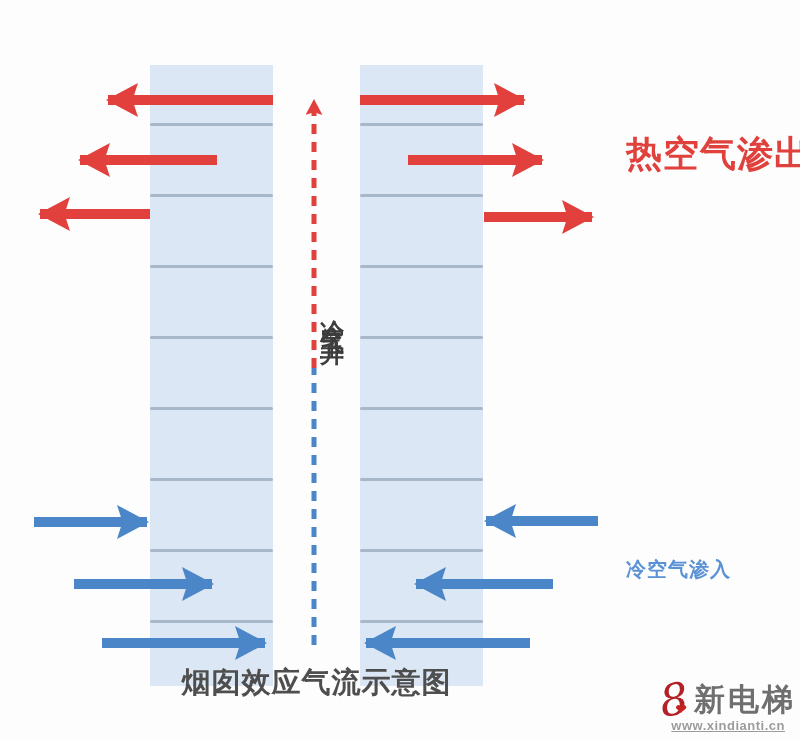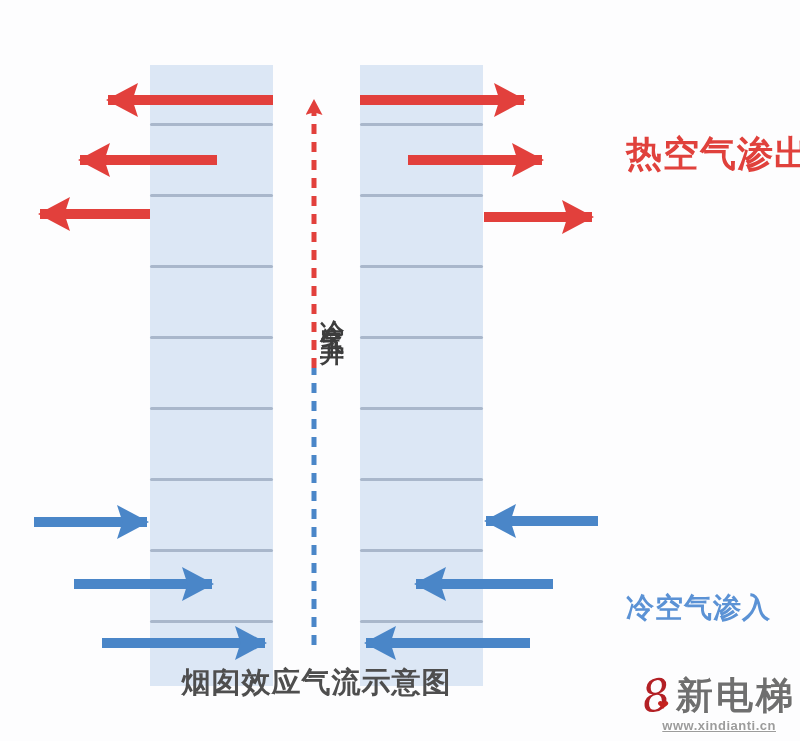--- a/index.html
+++ b/index.html
@@ -22,21 +22,21 @@
     position:absolute; left:0; right:0; height:3px;
     background:#a9b7cb; border-radius:2px;
   }
 
   
   svg.arrows { position:absolute; left:0; top:0; }
 
   
   .lbl { position:absolute; font-weight:bold; white-space:nowrap; }
   .hot-label  { left:626px; top:130px; font-size:36px; color:#e0413c; letter-spacing:1px; }
-  .cold-label { left:626px; top:556px; font-size:28px; color:#5b92d5; letter-spacing:1px;margin-top:33px; }
+  .cold-label { left:626px; top:556px; font-size:20px; color:#5b92d5; letter-spacing:1px; }
   .rise-label {
     left:316px; top:301px;
     writing-mode:vertical-rl; text-orientation:upright;
     font-size:24px; color:#3d3d3d; letter-spacing:5px;
   }
   .diagram-title {
     position:absolute; left:150px; top:663px; width:333px;
     text-align:center; font-size:29px; font-weight:bold;
     color:#4e4e4e; letter-spacing:1px;
   }
@@ -44,21 +44,21 @@
   
   .logo { position:absolute; right:4px; bottom:8px; text-align:center; }
   .logo-row { display:flex; align-items:center; justify-content:flex-end; }
   .logo-mark {
     font-family:"DejaVu Serif", serif; font-style:italic;
     font-size:44px; line-height:0.8; color:#b32025;
     transform:rotate(-8deg); display:inline-block;
   }
   .logo-heart { position:relative; left:-13px; top:9px; font-size:14px; color:#c5231f; }
   .logo-name {
-    font-size:37px; font-weight:bold; color:#6f6f6f; letter-spacing:3px;
+    font-size:31px; font-weight:bold; color:#6f6f6f; letter-spacing:3px;
     text-shadow:1px 0 #fff,-1px 0 #fff,0 1px #fff,0 -1px #fff;
     margin-left:-6px;
   }
   .logo-url {
     font-size:13px; font-weight:bold; color:#9c9c9c; letter-spacing:0.5px;
     margin-top:-3px;
     text-shadow:1px 0 #fff,-1px 0 #fff,0 1px #fff,0 -1px #fff;
     text-decoration:underline;
   }
 </style>

